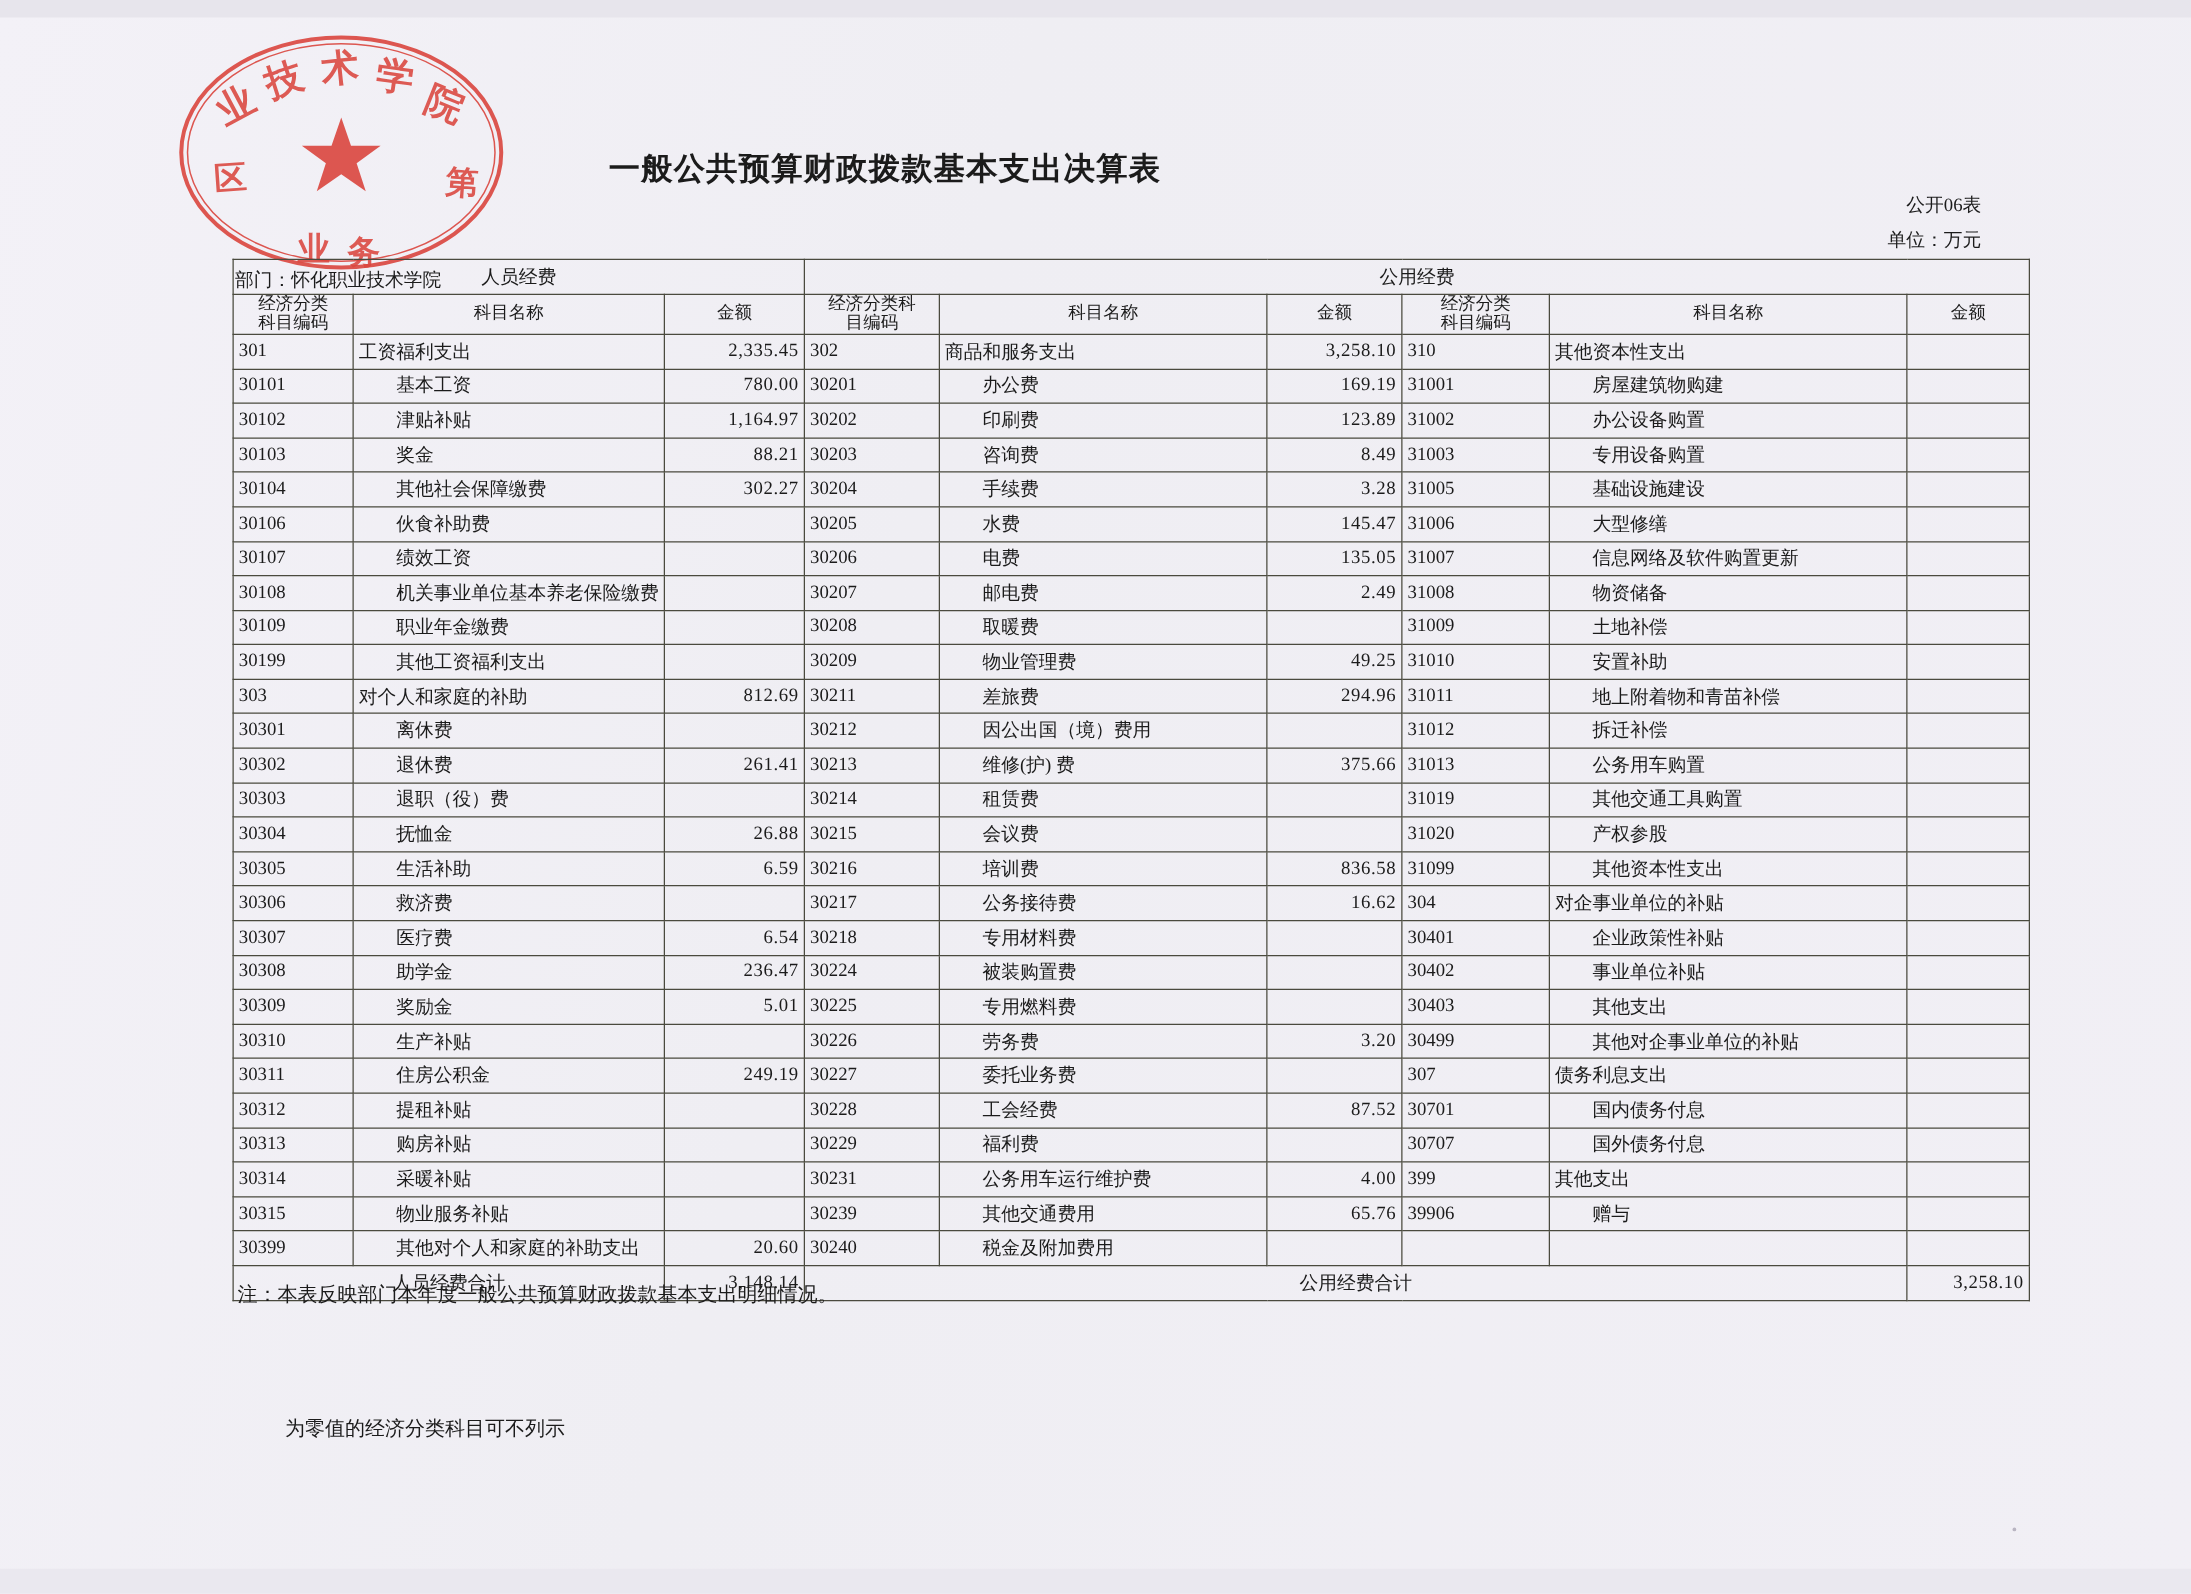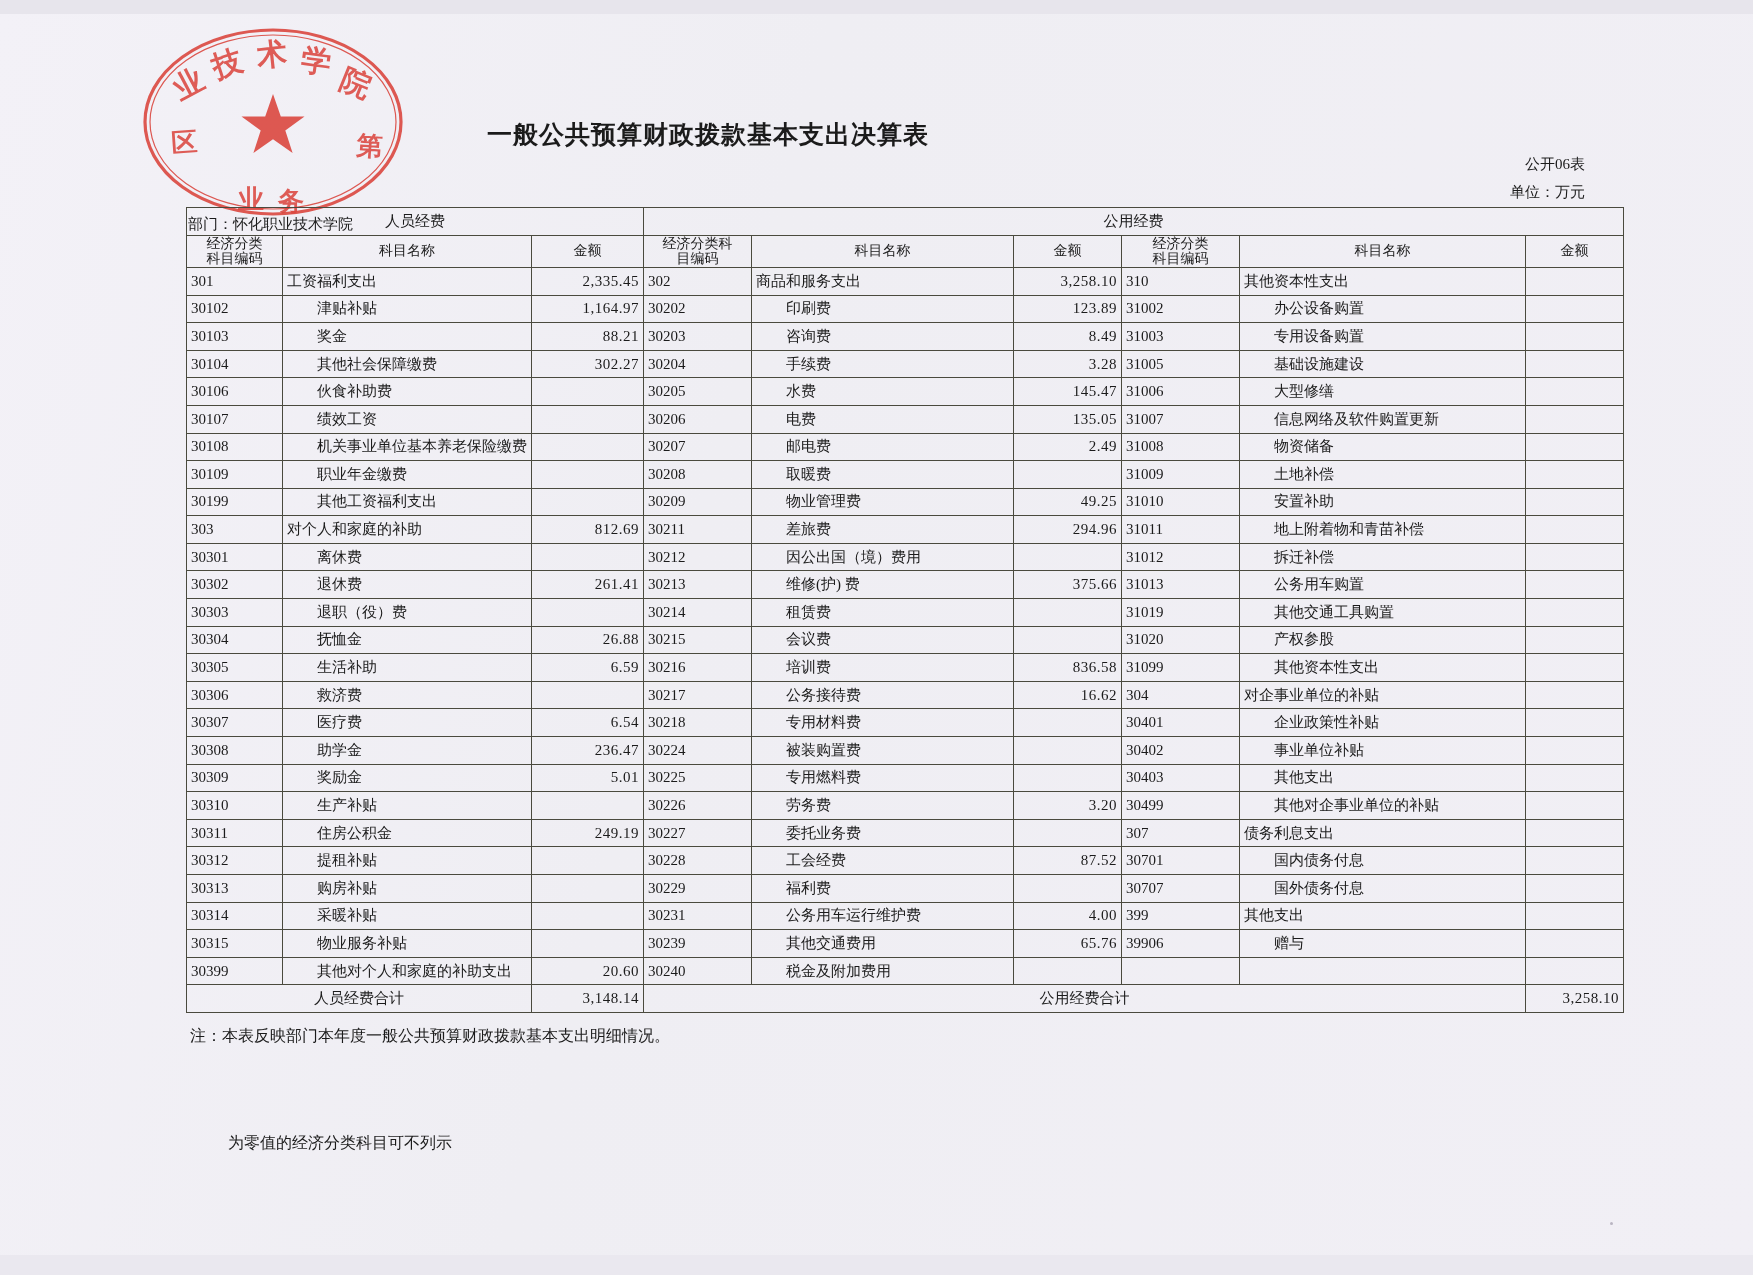--- a/index.html
+++ b/index.html
@@ -134,20 +134,31 @@
           <td class="name">工资福利支出</td>
           <td class="amt">2,335.45</td>
           <td class="code">302</td>
           <td class="name">商品和服务支出</td>
           <td class="amt">3,258.10</td>
           <td class="code">310</td>
           <td class="name">其他资本性支出</td>
           <td class="amt"></td>
         </tr>
         <tr>
+          <td class="code">30101</td>
+          <td class="name ind">基本工资</td>
+          <td class="amt">780.00</td>
+          <td class="code">30201</td>
+          <td class="name ind">办公费</td>
+          <td class="amt">169.19</td>
+          <td class="code">31001</td>
+          <td class="name ind">房屋建筑物购建</td>
+          <td class="amt"></td>
+        </tr>
+        <tr>
           <td class="code">30102</td>
           <td class="name ind">津贴补贴</td>
           <td class="amt">1,164.97</td>
           <td class="code">30202</td>
           <td class="name ind">印刷费</td>
           <td class="amt">123.89</td>
           <td class="code">31002</td>
           <td class="name ind">办公设备购置</td>
           <td class="amt"></td>
         </tr>

